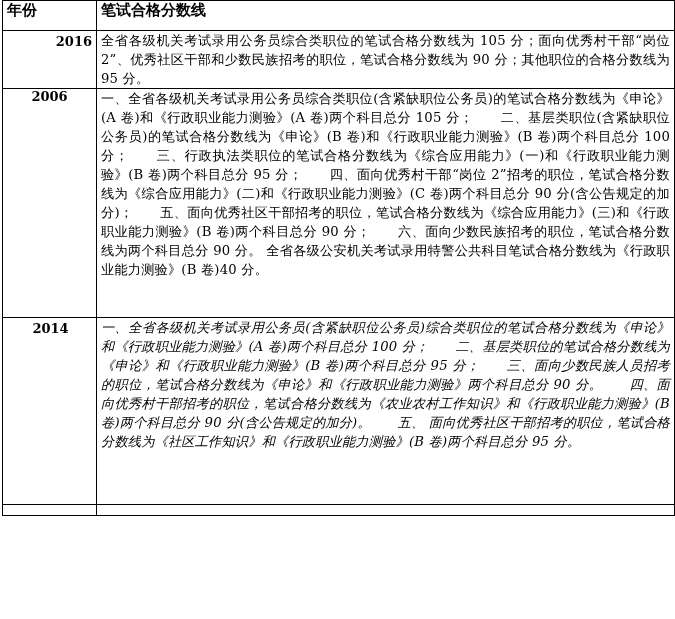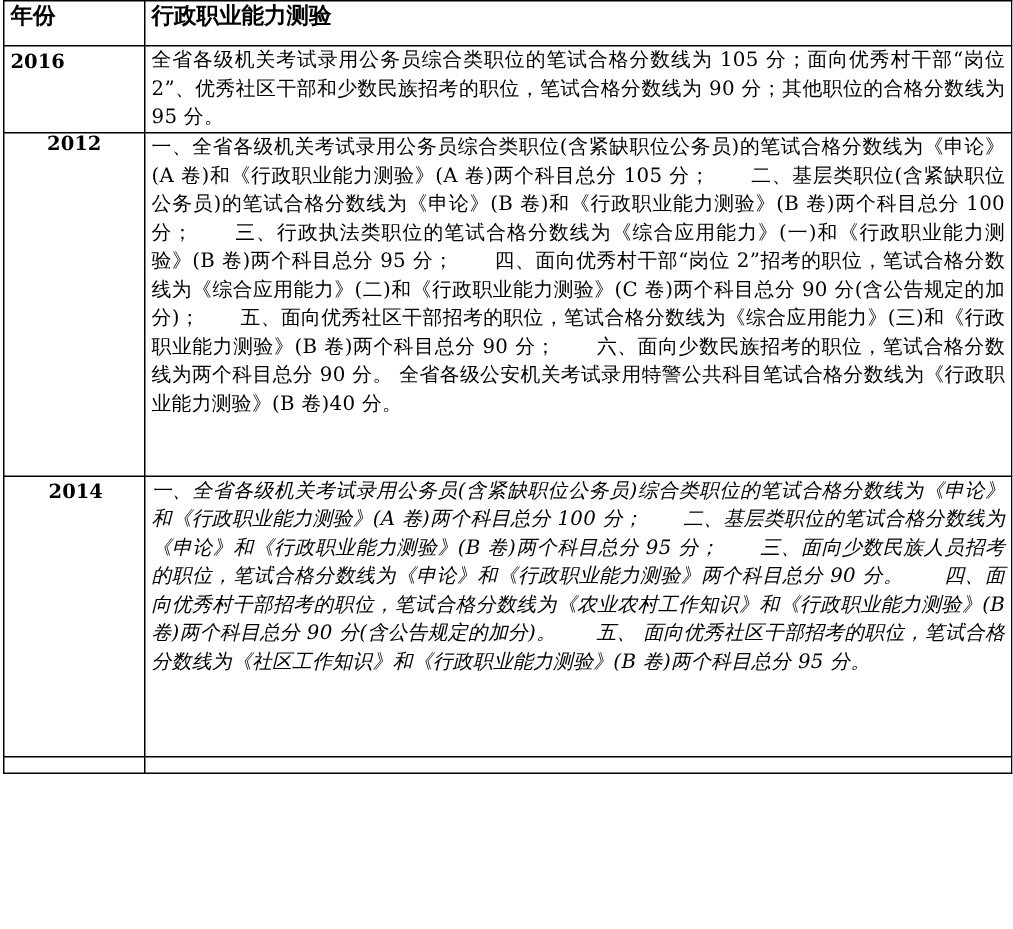--- a/index.html
+++ b/index.html
@@ -28,21 +28,21 @@
     padding-top: 2px;
     margin-top: 32px;
   }
   td.year {
     font-weight: bold;
     font-size: 13px;
     text-align: center;
     vertical-align: middle;
   }
   td.year.top { vertical-align: top; padding-top: 3px; text-align: center; padding-left: 6px;}
-  td.year.top-center { vertical-align: top; padding-top: 3px; text-align: left; }
+  td.year.top-center { vertical-align: top; padding-top: 3px; text-align: right; }
   td.text {
     font-size: 13.2px;
     line-height: 19px;
     text-align: justify;
     letter-spacing: 0.2px;
   }
   tr.r-2017 td.text { height: 95px; }
   tr.r-2016 td.text { height: 57px; }
   tr.r-2015 td.text { height: 228px; }
   tr.r-2014 td.text { height: 186px; font-style: italic; }
@@ -52,30 +52,30 @@
 <body>
 
 <table class="scores">
   <colgroup>
     <col class="c-year">
     <col class="c-text">
   </colgroup>
   <thead>
     <tr>
       <th class="h-year">年份</th>
-      <th class="h-text">行政职业能力测验</th>
+      <th class="h-text">笔试合格分数线</th>
     </tr>
   </thead>
   <tbody>
     <tr class="r-2016">
       <td class="year top-center">2016</td>
       <td class="text">全省各级机关考试录用公务员综合类职位的笔试合格分数线为 105 分；面向优秀村干部“岗位 2”、优秀社区干部和少数民族招考的职位，笔试合格分数线为 90 分；其他职位的合格分数线为 95 分。</td>
     </tr>
     <tr class="r-2015">
-      <td class="year">2012</td>
+      <td class="year">2006</td>
       <td class="text">一、全省各级机关考试录用公务员综合类职位(含紧缺职位公务员)的笔试合格分数线为《申论》(A 卷)和《行政职业能力测验》(A 卷)两个科目总分 105 分；　　二、基层类职位(含紧缺职位公务员)的笔试合格分数线为《申论》(B 卷)和《行政职业能力测验》(B 卷)两个科目总分 100 分；　　三、行政执法类职位的笔试合格分数线为《综合应用能力》(一)和《行政职业能力测验》(B 卷)两个科目总分 95 分；　　四、面向优秀村干部“岗位 2”招考的职位，笔试合格分数线为《综合应用能力》(二)和《行政职业能力测验》(C 卷)两个科目总分 90 分(含公告规定的加分)；　　五、面向优秀社区干部招考的职位，笔试合格分数线为《综合应用能力》(三)和《行政职业能力测验》(B 卷)两个科目总分 90 分；　　六、面向少数民族招考的职位，笔试合格分数线为两个科目总分 90 分。 全省各级公安机关考试录用特警公共科目笔试合格分数线为《行政职业能力测验》(B 卷)40 分。</td>
     </tr>
     <tr class="r-2014">
       <td class="year top">2014</td>
       <td class="text">一、全省各级机关考试录用公务员(含紧缺职位公务员)综合类职位的笔试合格分数线为《申论》和《行政职业能力测验》(A 卷)两个科目总分 100 分；　　二、基层类职位的笔试合格分数线为《申论》和《行政职业能力测验》(B 卷)两个科目总分 95 分；　　三、面向少数民族人员招考的职位，笔试合格分数线为《申论》和《行政职业能力测验》两个科目总分 90 分。　　四、面向优秀村干部招考的职位，笔试合格分数线为《农业农村工作知识》和《行政职业能力测验》(B 卷)两个科目总分 90 分(含公告规定的加分)。　　五、 面向优秀社区干部招考的职位，笔试合格分数线为《社区工作知识》和《行政职业能力测验》(B 卷)两个科目总分 95 分。</td>
     </tr>
     <tr class="r-empty">
       <td></td>
       <td></td>
     </tr>

